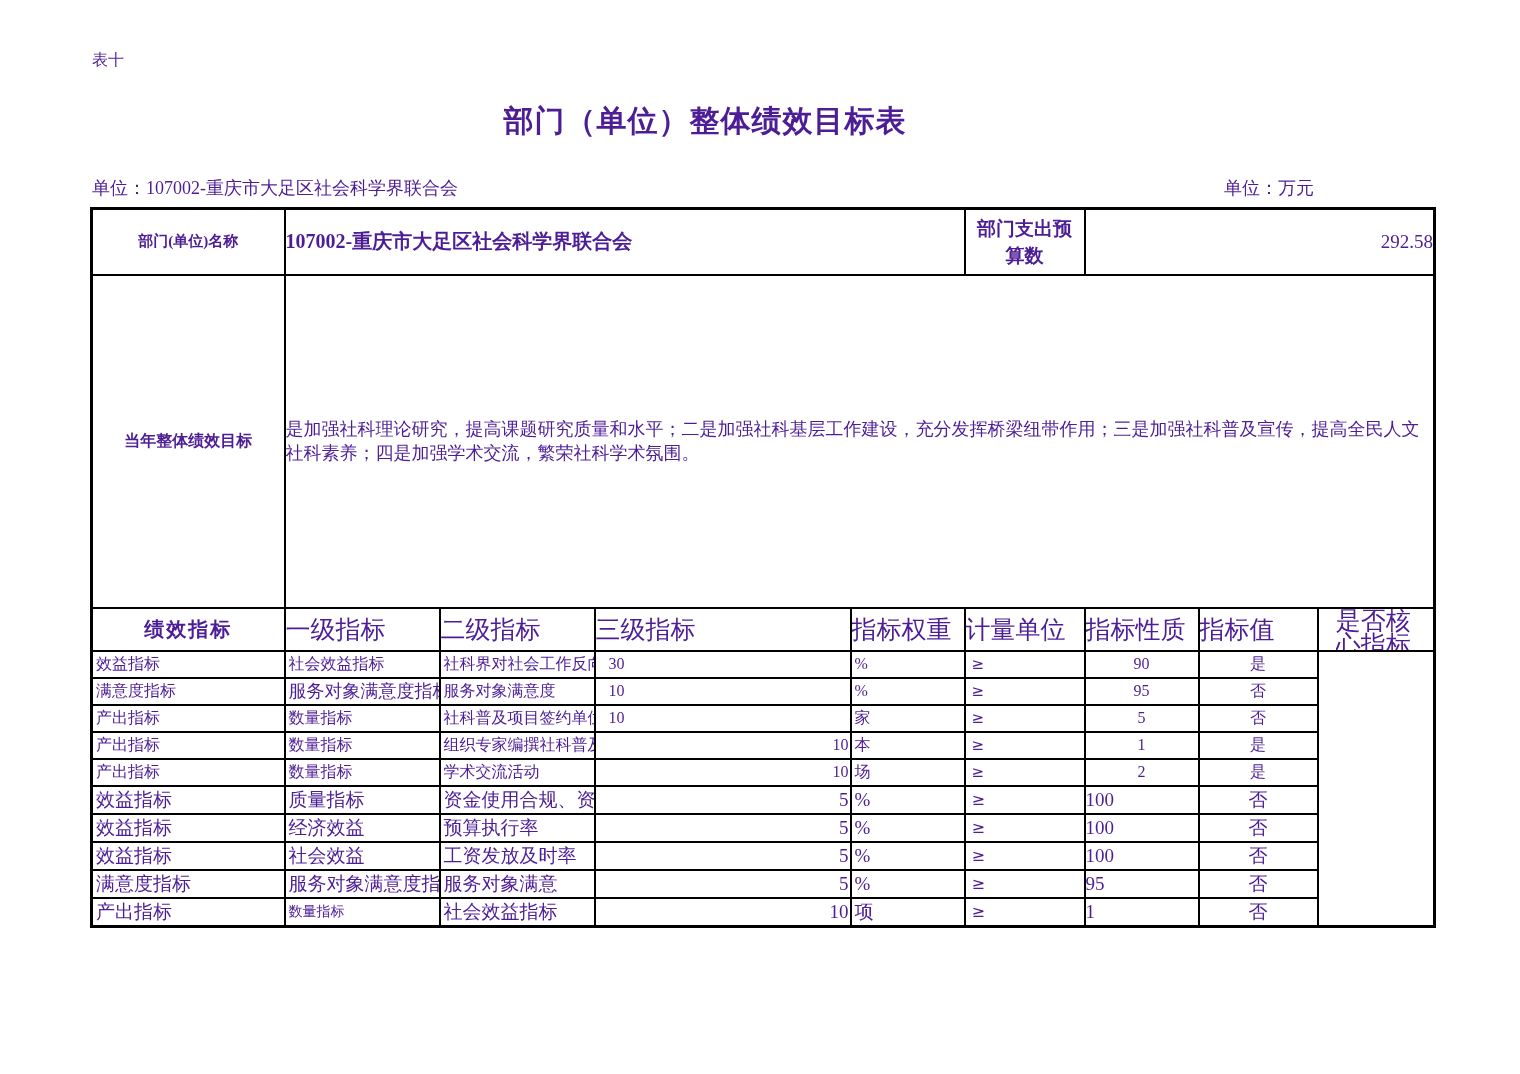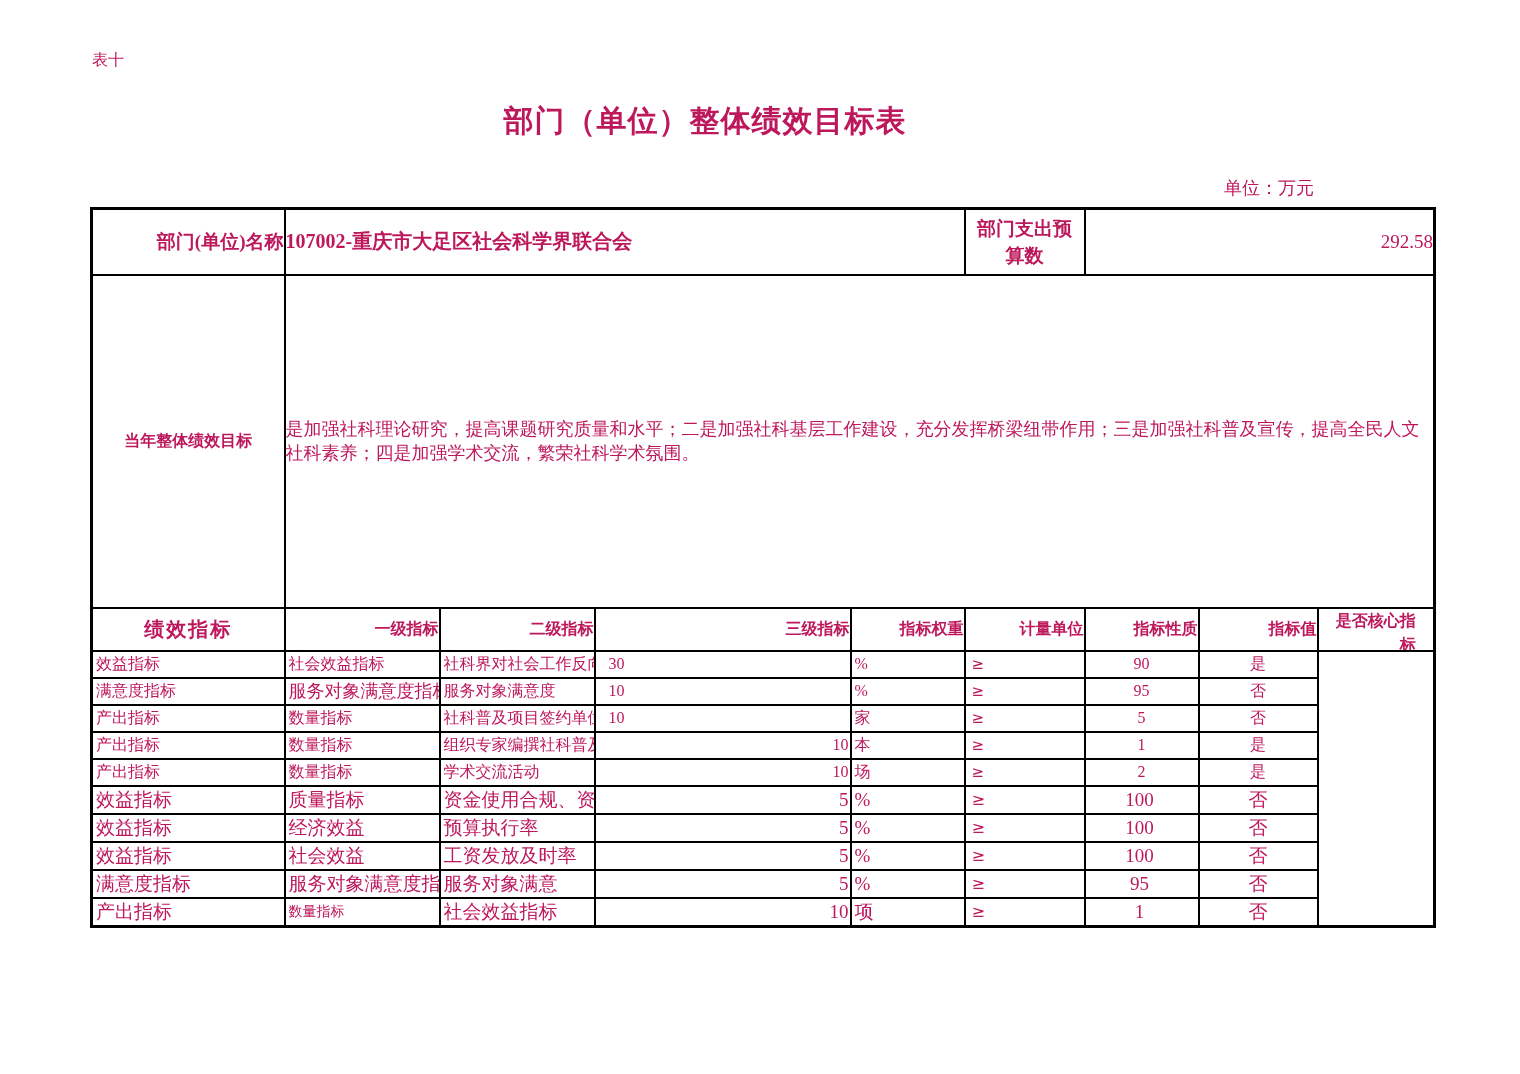--- a/index.html
+++ b/index.html
@@ -1,20 +1,20 @@
 <!DOCTYPE html>
 <html><head>
 <meta charset="utf-8">
 <style>
   html,body{margin:0;padding:0;background:#ffffff;}
   .page{
     position:relative;
     width:1484px;height:1074px;
     background:#ffffff;
-    color:#be185d;
+    color:#4c1d95;
     font-family:"Liberation Serif","DejaVu Serif",serif;
     overflow:hidden;
   }
   .tag-label{
     position:absolute;left:92px;top:50px;
     font-size:16px;
   }
   .page-title{
     position:absolute;left:0;top:93px;width:1410px;
     text-align:center;
@@ -38,38 +38,38 @@
   }
   table.main td,table.main th{
     border:2px solid #000;
     padding:0;
     overflow:hidden;
     vertical-align:middle;
   }
   table.main{border:3px solid #000;}
   
   .r-info{height:66px;}
-  .dept-label{font-weight:bold;font-size:19px;padding-left:5px;text-align:right;}
+  .dept-label{font-weight:bold;font-size:15px;padding-left:5px;text-align:center;}
   .dept-value{font-weight:bold;font-size:20px;padding-left:5px;text-align:left;white-space:nowrap;}
   .budget-label{font-weight:bold;font-size:19px;text-align:center;line-height:27px;}
   .budget-label .inner{width:96px;margin:0 auto;}
   .budget-value{text-align:right;font-size:19px;}
   
   .r-goal{height:333px;}
   .goal-label{font-weight:bold;font-size:16px;text-align:center;}
   .goal-text{
     font-size:18px;line-height:24px;text-align:left;
     padding:4px 6px 4px 6px;
     word-break:break-all;
   }
   
   .perf-label{font-weight:bold;font-size:20px;text-align:center;letter-spacing:2px;}
   
   .r-head{height:42px;}
-  .r-head th{font-weight:bold;font-size:16px;text-align:right;}
+  .r-head th{font-weight:normal;font-size:25px;text-align:left;}
   .core-head .inner{
     width:80px;margin:0 auto;
     max-height:41px;overflow:hidden;
     line-height:24px;word-break:break-all;
   }
   
   #data-rows tr{height:27px;}
   #data-rows td{
     font-size:16px;
     white-space:nowrap;
@@ -77,38 +77,39 @@
   }
   #data-rows td.c-level1,#data-rows td.c-level2,#data-rows td.c-level3{padding-left:3px;}
   #data-rows td.c-weight{padding-left:13px;}
   #data-rows td.c-unit{padding-left:3px;}
   #data-rows td.c-nature{padding-left:6px;font-family:"DejaVu Sans","Liberation Sans",sans-serif;font-size:15px;}
   #data-rows td.c-value{text-align:center;}
   #data-rows td.c-core{text-align:center;}
   
   #data-rows tr:nth-child(n+4) td.c-weight{text-align:right;padding-right:1px;}
   
-  #data-rows tr:nth-child(n+6) td.c-value{text-align:center;padding-right:4px;}
+  #data-rows tr:nth-child(n+6) td.c-value{text-align:left;padding-right:4px;}
   
   #data-rows tr:nth-child(n+6) td{font-size:19px;}
   #data-rows tr:nth-child(n+6){height:27px;}
   #data-rows tr:nth-child(2) td.c-level2{font-size:18px;}
   #data-rows tr:nth-child(9) td.c-level2{font-size:19px;}
   #data-rows tr:nth-child(10) td.c-level2{font-size:14px;}
   #data-rows tr:nth-child(n+6) td.c-nature{font-size:16px;}
 </style>
 </head>
 <body>
 
 <div class="page">
 
   <div class="tag-label">表十</div>
 
   <div class="page-title">部门（单位）整体绩效目标表</div>
 
+  <div class="unit-left">单位：107002-重庆市大足区社会科学界联合会</div>
   <div class="unit-right">单位：万元</div>
 
   <table class="main">
     <colgroup>
       <col style="width:193px">
       <col style="width:155px">
       <col style="width:155px">
       <col style="width:256px">
       <col style="width:114px">
       <col style="width:120px">

